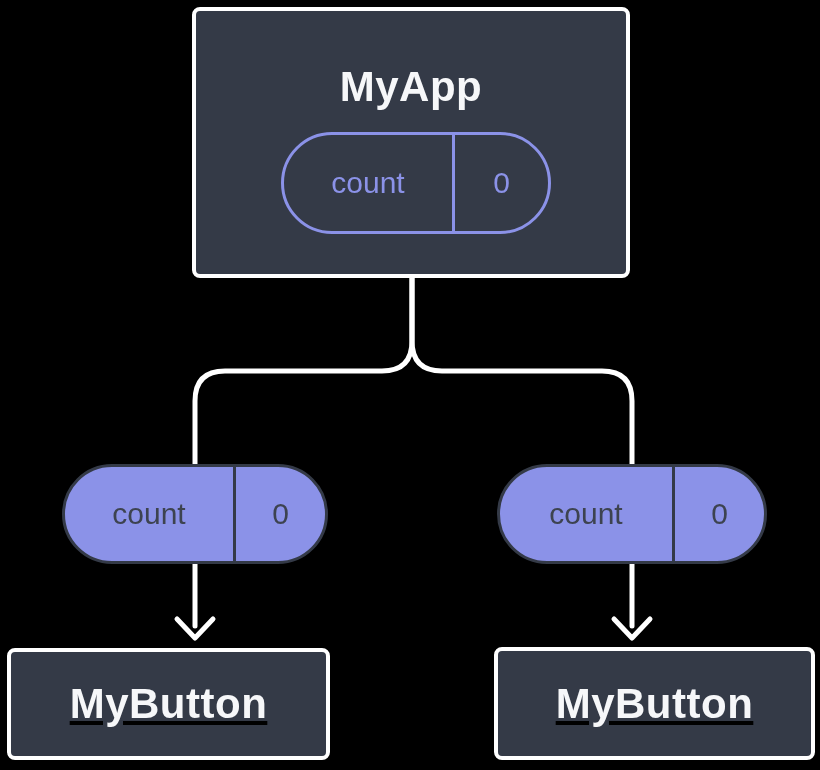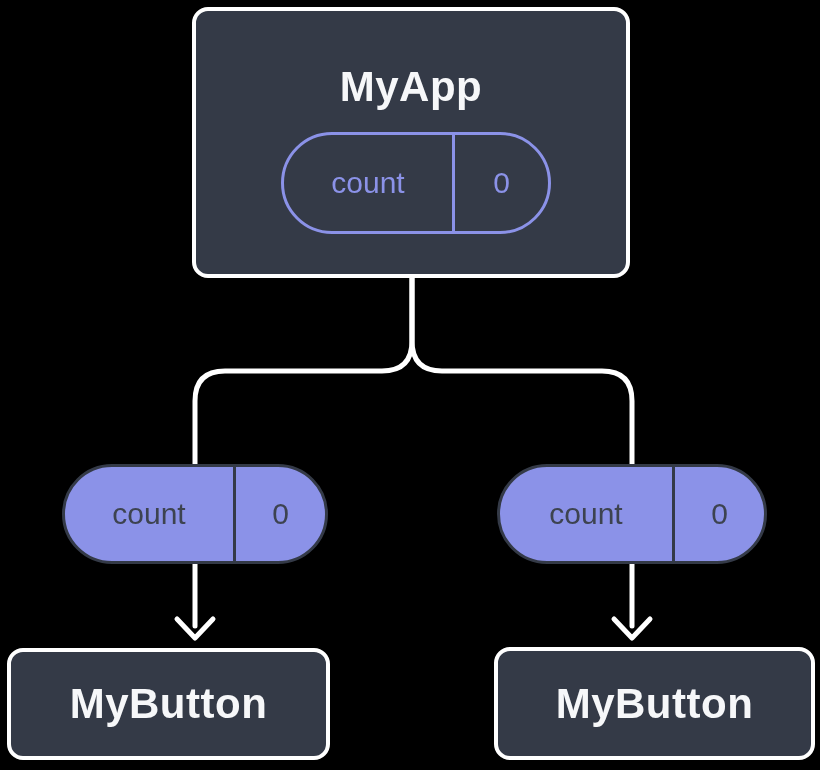--- a/index.html
+++ b/index.html
@@ -27,21 +27,22 @@
     stroke-width: 5;
     stroke-linecap: round;
     stroke-linejoin: round;
   }
   
   .node {
     position: absolute;
     box-sizing: border-box;
     background: var(--node-fill, #343a47);
     border: 4px solid var(--node-border, #ffffff);
-    border-radius: 16px;
+    border-radius: 8px;
+    text-decoration: underline;
   }
   .node-title {
     position: absolute;
     left: 0; right: 0;
     text-align: center;
     font-size: 42px;
     font-weight: 700;
     color: var(--title-text, #f6f7f9);
     letter-spacing: 0.5px;
   }

